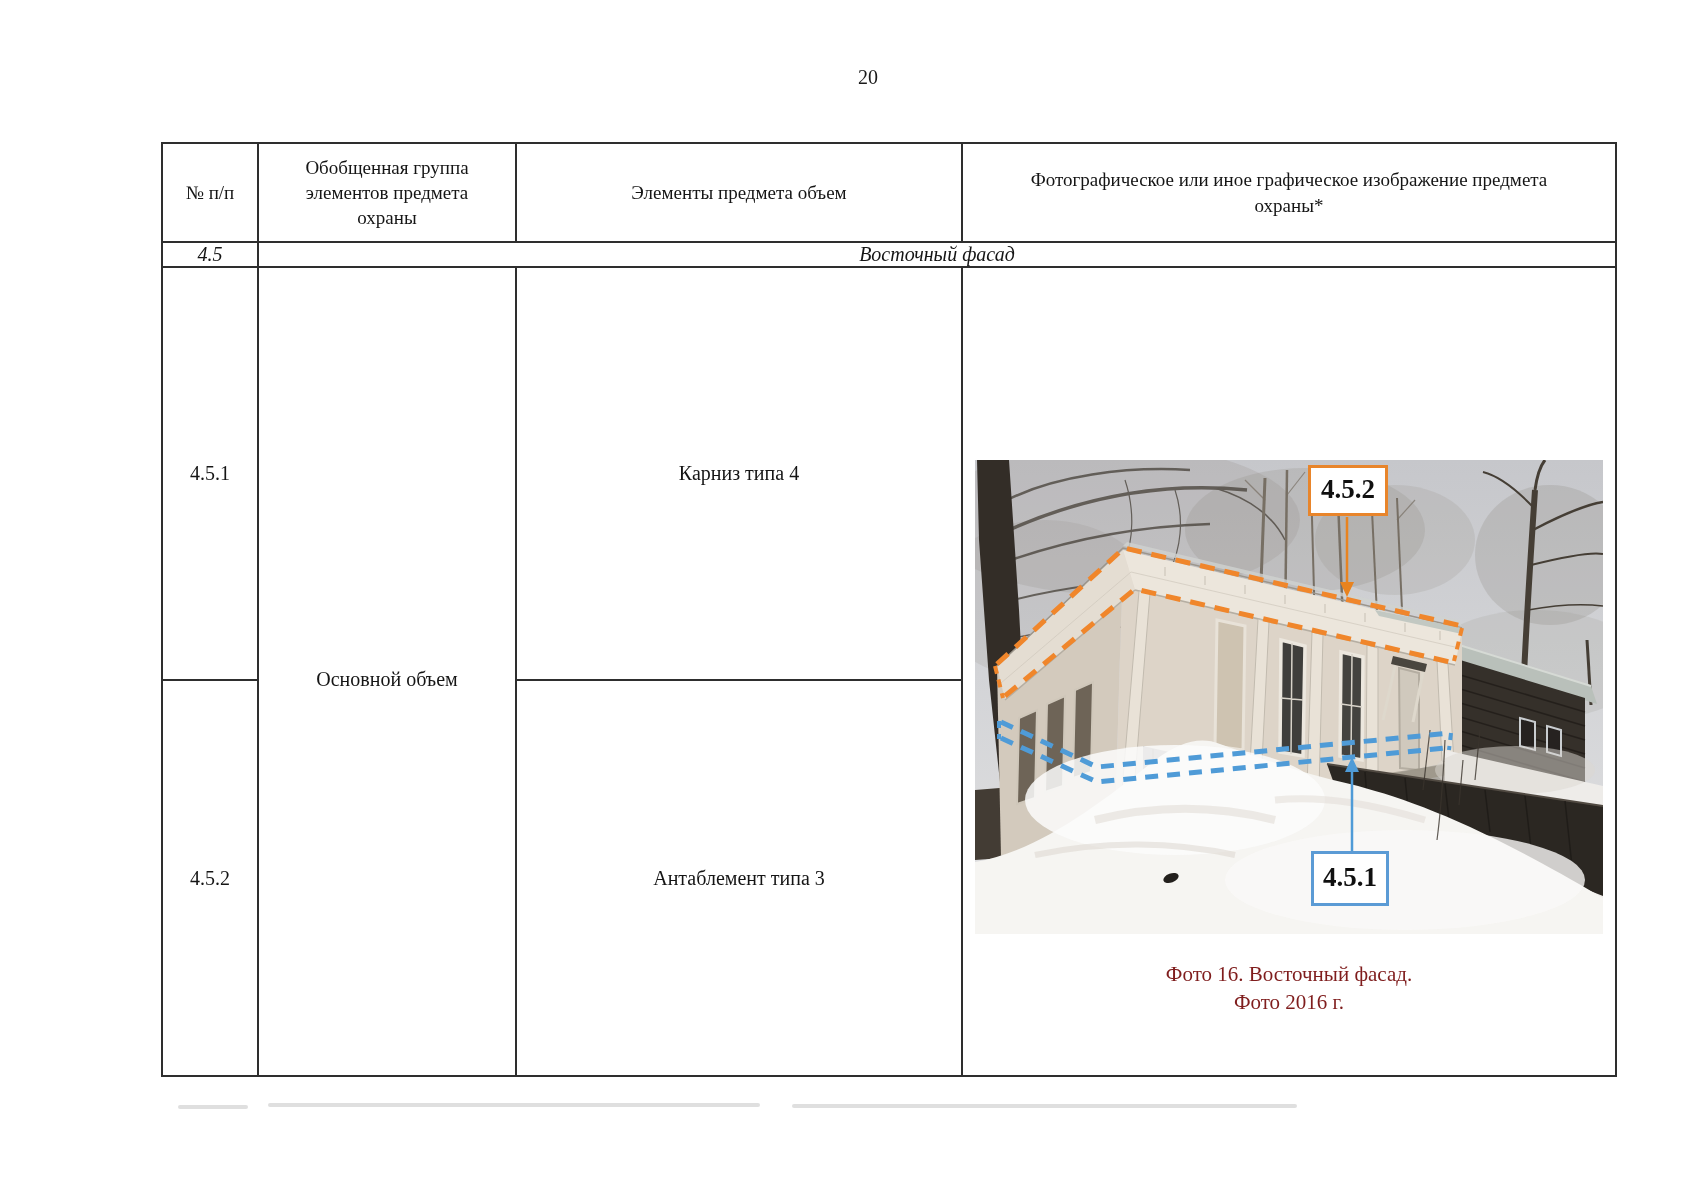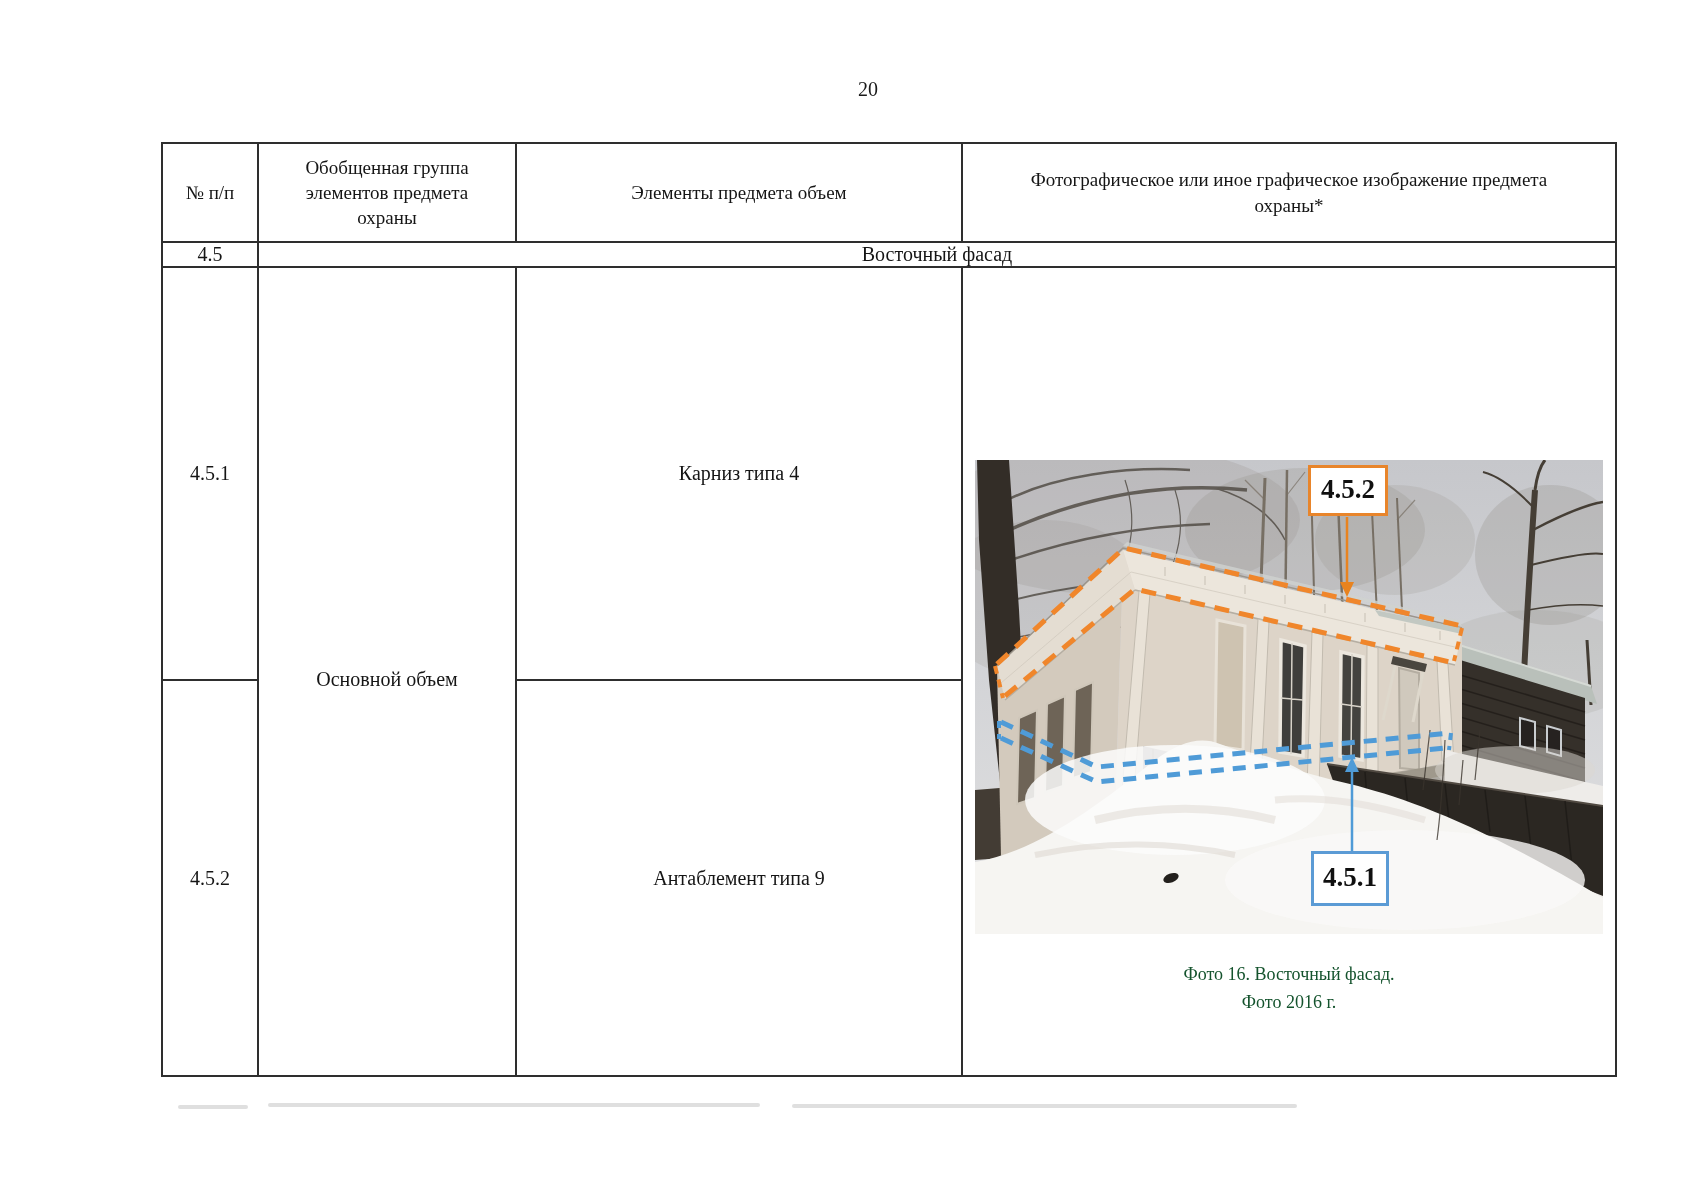--- a/index.html
+++ b/index.html
@@ -2,52 +2,52 @@
 <html><head>
 <meta charset="utf-8">
 <style>
   * { margin:0; padding:0; box-sizing:border-box; }
   body { background:#ffffff; }
   .page {
     position:relative; width:1697px; height:1200px; background:#ffffff;
     font-family:"Liberation Serif", serif; color:#141414; overflow:hidden;
   }
   .page-number {
-    position:absolute; left:808px; top:78px; width:120px;
+    position:absolute; left:808px; top:66px; width:120px;
     text-align:center; font-size:20px; color:#1a1a1a;font-family:Liberation Serif, serif;
   }
   table.protect {
     position:absolute; left:161px; top:142px; width:1454px;
     border-collapse:collapse; table-layout:fixed;
   }
   table.protect td, table.protect th {
     border:2px solid #2e2e2e; font-weight:normal; text-align:center;
     vertical-align:middle; font-size:19px; line-height:1.32; padding:4px 6px;
     color:#151515;
   }
   tr.hdr { height:99px; }
   tr.sec { height:25px; }
   tr.r1  { height:413px; }
   tr.r2  { height:396px; }
-  tr.sec td { font-size:20px; padding:0; line-height:23px; }
+  tr.sec td { font-size:20px; padding:0; line-height:23px;font-style:italic; }
   tr.r1 td, tr.r2 td { font-size:20px; }
   td.num { }
   td.nudge-up { padding-bottom:40px; }
   tr.r2 td.gray-top { border-top:2px solid #8f8f8f; }
   td.photo-cell { vertical-align:top; padding:0; }
   .photo-wrap { position:relative; width:628px; height:474px; margin:132px auto 0 auto; }
   .photo-wrap svg { display:block; }
   .anno-box {
     position:absolute; background:#ffffff; display:flex; align-items:center;
     justify-content:center; font-size:27px; font-weight:600; color:#101010;
     font-family:"Liberation Serif", serif;
   }
   .anno-box.orange { left:333px; top:5px;  width:80px; height:51px; border:3px solid #e8852b; }
   .anno-box.blue   { left:336px; top:391px; width:78px; height:55px; border:3px solid #5b9bd5; }
-  .photo-caption { margin-top:26px; text-align:center; font-size:18px; line-height:28px; color:#14532d; }
+  .photo-caption { margin-top:26px; text-align:center; font-size:21px; line-height:28px; color:#7f1d1d; }
   .artifact { position:absolute; background:#9a9a9a; opacity:0.32; border-radius:2px; }
   .a1 { left:178px; top:1105px; width:70px;  height:4px; }
   .a2 { left:268px; top:1103px; width:492px; height:4px; }
   .a3 { left:792px; top:1104px; width:505px; height:4px; }
 </style>
 </head>
 <body>
 
 <div class="page">
 
@@ -275,21 +275,21 @@
           <div class="anno-box blue">4.5.1</div>
         </div>
         <div class="photo-caption">
           <div>Фото 16. Восточный фасад.</div>
           <div>Фото 2016 г.</div>
         </div>
       </td>
     </tr>
     <tr class="r2">
       <td class="num gray-top">4.5.2</td>
-      <td class="gray-top">Антаблемент типа 9</td>
+      <td class="gray-top">Антаблемент типа 3</td>
     </tr>
   </tbody>
     </table>
 
   <div class="artifact a1"></div>
   <div class="artifact a2"></div>
   <div class="artifact a3"></div>
 </div>
 
 </body></html>

